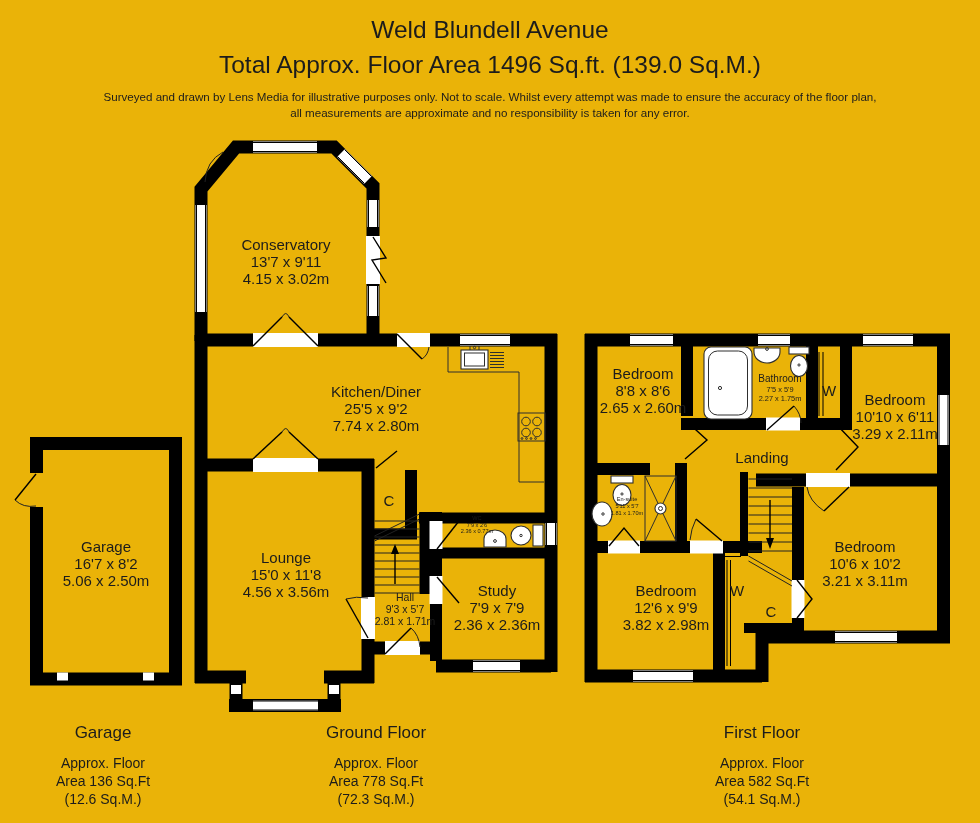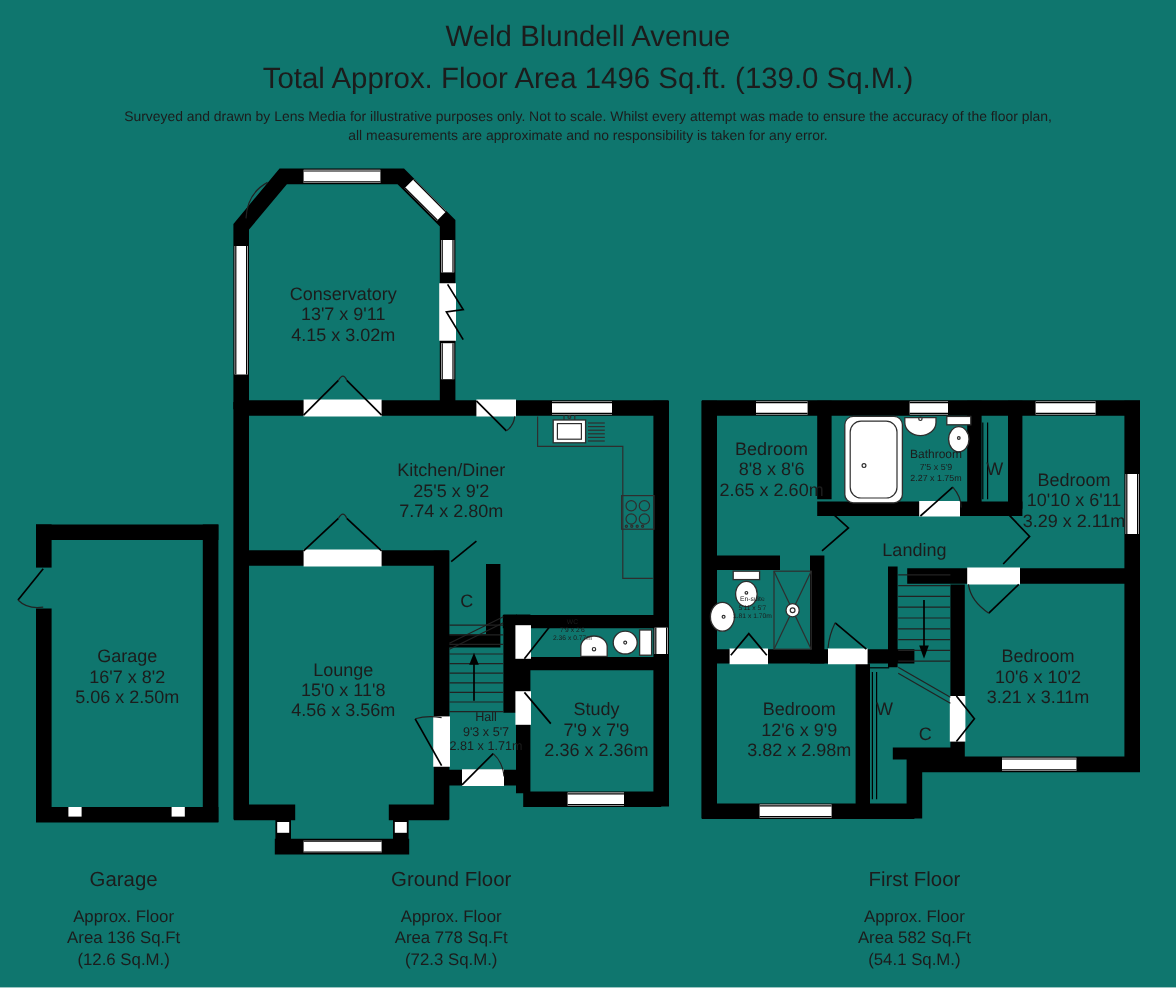--- a/index.html
+++ b/index.html
@@ -1,16 +1,16 @@
 <!DOCTYPE html>
 <html><head>
 <meta charset="utf-8">
 <style>
   html,body{margin:0;padding:0;background:#fff;}
-  #stage{position:relative;width:980px;height:823px;background:#0f766e;overflow:hidden;}
+  #stage{position:relative;width:980px;height:823px;background:#eab308;overflow:hidden;}
   svg{display:block;}
   text{font-family:"Liberation Sans","DejaVu Sans",sans-serif;fill:#1c1c1c;text-anchor:middle;}
   .wall{stroke:#000;fill:none;}
   .win{stroke:#fff;fill:none;}
   .edge{stroke:#000;stroke-width:1;fill:none;}
   .thin{stroke:#222;stroke-width:1;fill:none;}
   .leaf{stroke:#000;stroke-width:1.4;fill:none;}
   .fix{stroke:#2e2e2e;stroke-width:1.1;fill:#fff;}
   .fixn{stroke:#2e2e2e;stroke-width:1;fill:none;}
   .t-title{font-size:24.5px;}

